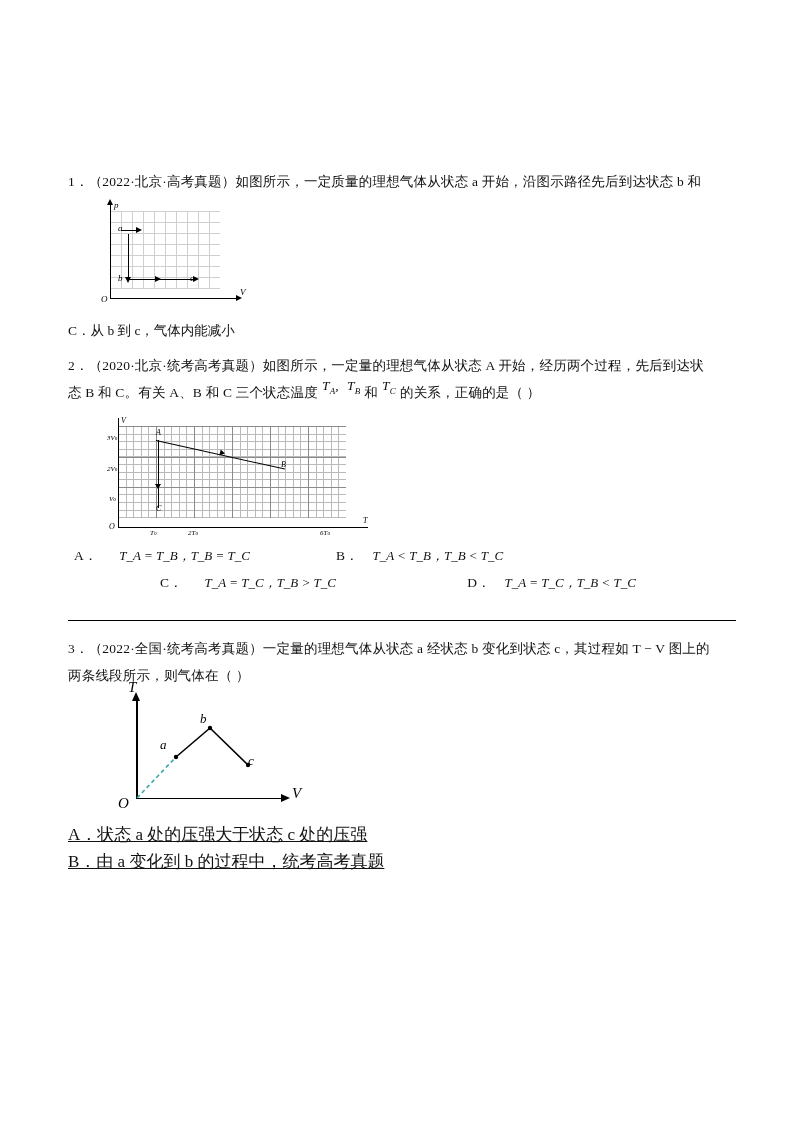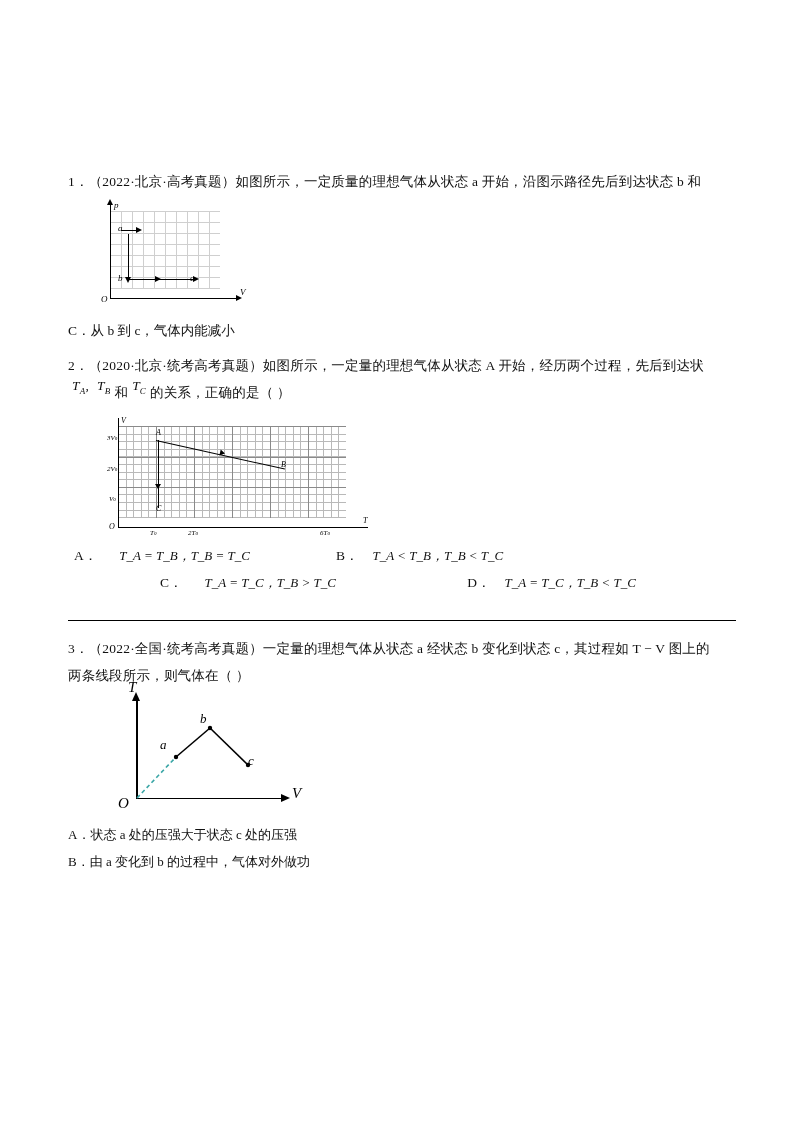--- a/index.html
+++ b/index.html
@@ -31,23 +31,24 @@
     font-size: 13.5px;
     line-height: 27px;
     letter-spacing: 0.2px;
     color: #111;
     white-space: nowrap;
   }
   .q-block {
     margin-bottom: 2px;
   }
   .para {
-    font-size: 13px;
+    font-size: 17px;
     line-height: 27px;
     color: #111;
+    text-decoration: underline;
   }
   .ital { font-style: italic; font-family: "Liberation Serif", serif; }
   .opt-row {
     display: flex;
     font-size: 13.5px;
     line-height: 27px;
     color: #111;
   }
   .opt-a { width: 268px; }
   .opt-b { width: 300px; }
@@ -223,20 +224,21 @@
       <div class="opt-row">
       </div>
       <div class="opt-row">
         <div class="opt-a">C．从 b 到 c，气体内能减小</div>
       </div>
     </div>
 
     <div class="q-block" style="margin-top:8px;">
       <div class="q-line">2．（2020·北京·统考高考真题）如图所示，一定量的理想气体从状态 A 开始，经历两个过程，先后到达状</div>
       <div class="q-line" style="display:flex; align-items:baseline;">
+        <span>态 B 和 C。有关 A、B 和 C 三个状态温度</span>
         <span style="display:inline-block; margin:0 4px; position:relative; top:-7px;">
           <span class="ital">T</span><span class="sup">A</span><span>,</span>
         </span>
         <span style="display:inline-block; margin:0 4px; position:relative; top:-7px;">
           <span class="ital">T</span><span class="sup">B</span>
         </span>
         <span>和</span>
         <span style="display:inline-block; margin:0 4px; position:relative; top:-7px;">
           <span class="ital">T</span><span class="sup">C</span>
         </span>
@@ -312,17 +314,17 @@
             <line x1="76" y1="62" x2="110" y2="33" stroke="#000" stroke-width="1.6"></line>
             <line x1="110" y1="33" x2="148" y2="70" stroke="#000" stroke-width="1.6"></line>
             <circle cx="76" cy="62" r="2.2" fill="#000"></circle>
             <circle cx="110" cy="33" r="2.2" fill="#000"></circle>
             <circle cx="148" cy="70" r="2.2" fill="#000"></circle>
           </svg>
         </div>
       </div>
 
       <div class="para">A．状态 a 处的压强大于状态 c 处的压强</div>
-      <div class="para">B．由 a 变化到 b 的过程中，气体对外做功</div>
+      <div class="para">B．由 a 变化到 b 的过程中，统考高考真题</div>
     </div>
 
   </div>
 </div>
 
 </body></html>

